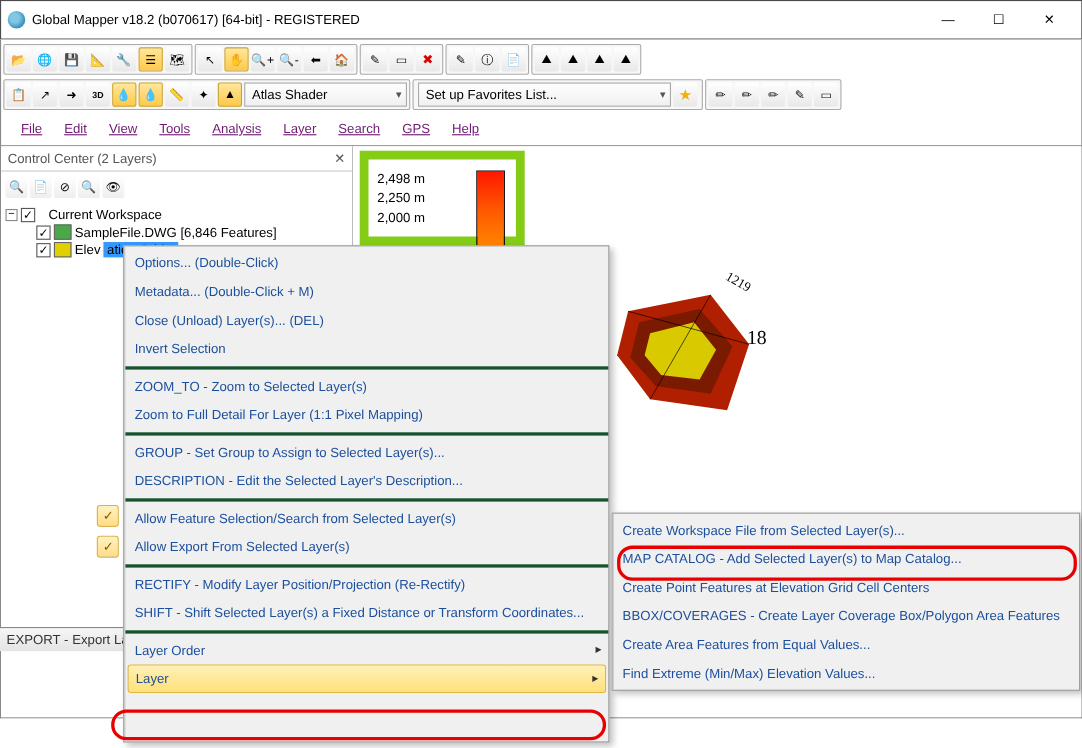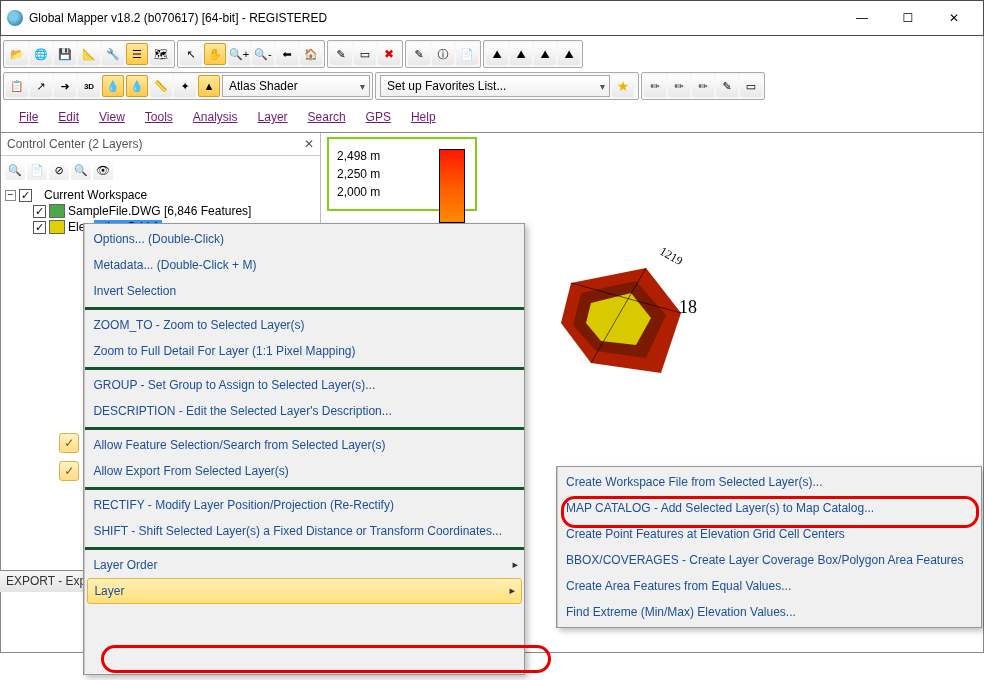--- a/index.html
+++ b/index.html
@@ -39,21 +39,21 @@
 .tree-row { display:flex; align-items:center; gap:3px; margin:2px 0; white-space:nowrap; }
 .tree-indent2 { padding-left:28px; }
 .expander { width:11px; height:11px; border:1px solid #888; display:flex; align-items:center; justify-content:center; font-size:10px; line-height:1; background:#fff; }
 .chk { width:13px; height:13px; border:1px solid #555; display:flex; align-items:center; justify-content:center; font-size:11px; background:#fff; }
 .layer-icon { width:16px; height:14px; background:#4aa84a; display:inline-block; border:1px solid #666; }
 .layer-icon.yellow { background:#e0d000; }
 .sel { background:#3399ff; color:#000000; padding:0 3px; }
 
 
 .canvas { flex:1; background:#fff; position:relative; overflow:hidden; }
-.legend { position:absolute; top:4px; left:6px; width:150px; border:2px solid #84cc16; background:#fff; padding:6px 8px; font-family:serif; font-size:15px; }
+.legend { position:absolute; top:4px; left:6px; width:150px; border:8px solid #84cc16; background:#fff; padding:6px 8px; font-family:serif; font-size:15px; }
 .legend-row { display:flex; align-items:center; justify-content:space-between; margin:4px 0; }
 .legend-bar { position:absolute; right:10px; top:10px; width:26px; height:74px; background:linear-gradient(#ff1800,#ff5a00,#ff8a00); border:1px solid #000; }
 
 .terrain { position:absolute; top:120px; left:230px; width:140px; height:140px; }
 .terrain svg { width:100%; height:100%; }
 
 
 .statusbar { position:absolute; left:0; bottom:88px; height:22px; background:linear-gradient(#f6f6f6,#e4e4e4); border-top:1px solid #888; width:320px; padding:3px 6px; font-size:12px; color:#333; overflow:hidden; white-space:nowrap; }
 
 
@@ -63,21 +63,21 @@
 .ctx-item { padding:6px 22px 6px 8px; color:#1b4f9c; font-size:12px; white-space:nowrap; position:relative; }
 .ctx-item.sep-before { border-top:3px solid #14532d; margin-top:3px; padding-top:8px; }
 .ctx-item.has-sub::after { content:"▸"; position:absolute; right:6px; color:#333; font-size:11px; }
 .ctx-item.hover { background:linear-gradient(#fff0b8,#ffe07a); border:1px solid #e0b83e; border-radius:3px; margin:0 2px; padding:5px 20px 5px 6px; }
 .ctx-check { position:absolute; left:-26px; top:3px; width:20px; height:20px; background:linear-gradient(#fff2c2,#ffdd87); border:1px solid #d8b24a; border-radius:3px; display:flex; align-items:center; justify-content:center; color:#8a5a00; font-size:12px; }
 
 .ring { position:absolute; border:3px solid #e80000; border-radius:14px; pointer-events:none; }
 .ring1 { left:101px; top:645px; width:450px; height:28px; }
 .ring2 { left:561px; top:496px; width:418px; height:32px; }
 
-.ctx-main { left:83px; top:223px; width:442px; }
+.ctx-main { left:112px; top:223px; width:442px; }
 .ctx-main .ctx-items { min-height:450px; }
 .ctx-sub { left:556px; top:466px; width:426px; }
 </style>
 </head>
 <body>
 
 <div class="titlebar">
   <div class="app-icon"></div>
   <div class="titlebar-text">Global Mapper v18.2 (b070617) [64-bit] - REGISTERED</div>
   <div class="win-btns">
@@ -232,20 +232,21 @@
 
 <div class="statusbar">
   <span>EXPORT - Export La</span>
 </div>
 
 <div class="ctx ctx-main">
   <div class="ctx-iconcol"></div>
   <div class="ctx-items">
     <div class="ctx-item">Options... (Double-Click)</div>
     <div class="ctx-item">Metadata... (Double-Click + M)</div>
+    <div class="ctx-item">Close (Unload) Layer(s)... (DEL)</div>
     <div class="ctx-item">Invert Selection</div>
     <div class="ctx-item sep-before">ZOOM_TO - Zoom to Selected Layer(s)</div>
     <div class="ctx-item">Zoom to Full Detail For Layer (1:1 Pixel Mapping)</div>
     <div class="ctx-item sep-before">GROUP - Set Group to Assign to Selected Layer(s)...</div>
     <div class="ctx-item">DESCRIPTION - Edit the Selected Layer's Description...</div>
     <div class="ctx-item sep-before" style="position:relative">
       <span class="ctx-check">✓</span>
       <span>Allow Feature Selection/Search from Selected Layer(s)</span>
     </div>
     <div class="ctx-item" style="position:relative">

